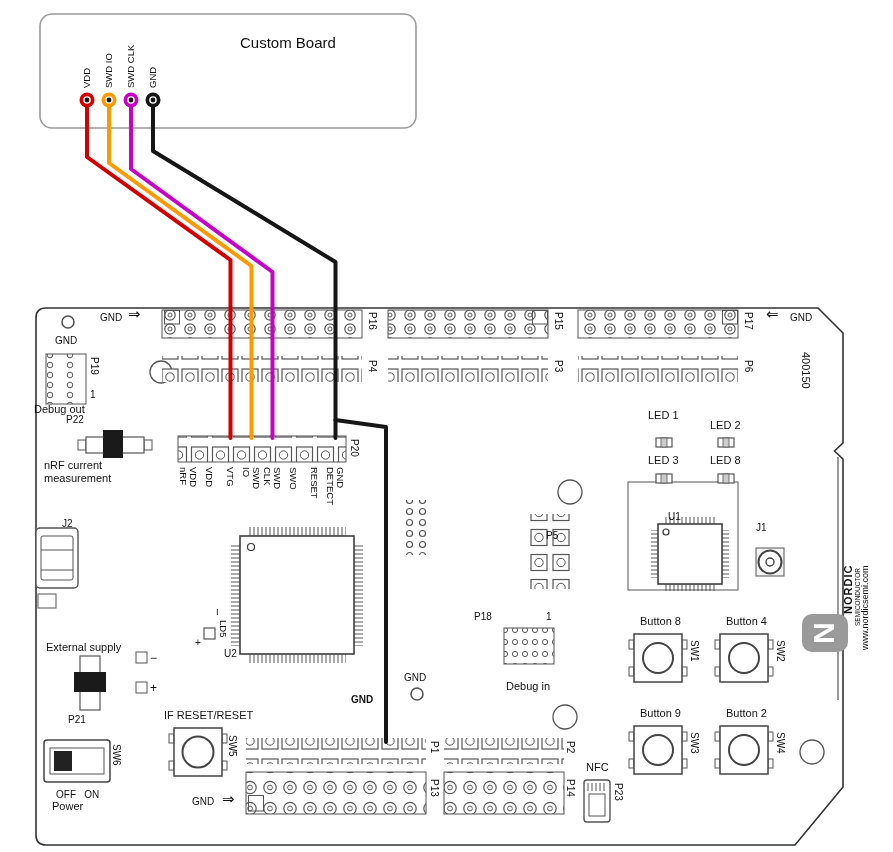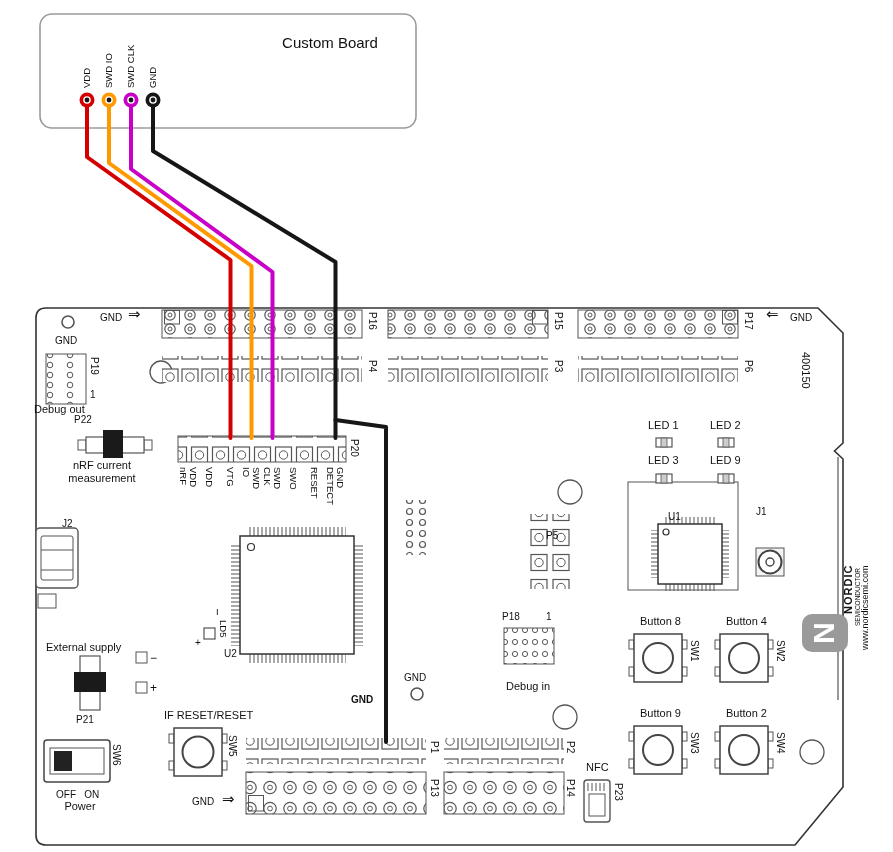--- a/index.html
+++ b/index.html
@@ -3,21 +3,21 @@
 <meta charset="utf-8">
 <style>
 *{box-sizing:border-box}
 body{margin:0;background:#fff;font-family:"Liberation Sans","DejaVu Sans",sans-serif;color:#111}
 .stage{position:relative;width:893px;height:852px;background:#fff;overflow:hidden}
 .gfx{position:absolute;left:0;top:0}
 .lbl{position:absolute;font-size:11px;line-height:13px;white-space:pre;color:#111}
 .s{font-size:10px;line-height:11px}
 .xs{font-size:9.5px;line-height:10px}
 .b{font-weight:bold}
-.c{text-align:center}
+.c{text-align:left}
 .v{transform:rotate(90deg);transform-origin:0 0}
 .vu{transform:rotate(-90deg);transform-origin:0 0}
 .arr{font-size:15px;line-height:15px}
 </style>
 </head>
 <body>
 
 <div class="stage">
 
 <svg class="gfx" width="893" height="852" viewBox="0 0 893 852">
@@ -268,28 +268,28 @@
 <div class="lbl s v" style="left:754px;top:312px">P17</div>
 <div class="lbl s v" style="left:378px;top:360px">P4</div>
 <div class="lbl s v" style="left:564px;top:360px">P3</div>
 <div class="lbl s v" style="left:754px;top:360px">P6</div>
 <div class="lbl v" style="left:812px;top:352px">400150</div>
 
 <div class="lbl s" style="left:55px;top:335px">GND</div>
 <div class="lbl s v" style="left:100px;top:357px">P19</div>
 <div class="lbl s" style="left:90px;top:389px">1</div>
 <div class="lbl" style="left:34px;top:403px">Debug out</div>
-<div class="lbl s" style="left:74px;top:414px">P22</div>
+<div class="lbl s" style="left:66px;top:414px">P22</div>
 <div class="lbl c" style="left:44px;top:459px;width:116px">nRF current
 measurement</div>
 <div class="lbl s" style="left:62px;top:518px">J2</div>
 <div class="lbl" style="left:46px;top:641px">External supply</div>
 <div class="lbl" style="left:150px;top:652px;font-size:12px">−</div>
 <div class="lbl" style="left:150px;top:682px;font-size:12px">+</div>
-<div class="lbl s" style="left:76px;top:714px">P21</div>
+<div class="lbl s" style="left:68px;top:714px">P21</div>
 <div class="lbl s v" style="left:122px;top:744px">SW6</div>
 <div class="lbl s" style="left:56px;top:789px">OFF   ON</div>
 <div class="lbl c" style="left:52px;top:800px;width:56px">Power</div>
 
 <div class="lbl s v" style="left:360px;top:439px">P20</div>
 <div class="lbl xs v" style="left:198px;top:467px">VDD
 nRF</div>
 <div class="lbl xs v" style="left:214px;top:467px">VDD</div>
 <div class="lbl xs v" style="left:235px;top:467px">VTG</div>
 <div class="lbl xs v" style="left:261px;top:467px">SWD
@@ -303,39 +303,39 @@
 
 <div class="lbl" style="left:164px;top:709px">IF RESET/RESET</div>
 <div class="lbl s v" style="left:238px;top:735px">SW5</div>
 <div class="lbl s" style="left:224px;top:648px">U2</div>
 <div class="lbl xs v" style="left:228px;top:620px">LD5</div>
 <div class="lbl xs" style="left:216px;top:607px">I</div>
 <div class="lbl s" style="left:195px;top:637px">+</div>
 <div class="lbl s" style="left:404px;top:672px">GND</div>
 <div class="lbl s b" style="left:351px;top:694px">GND</div>
 <div class="lbl s" style="left:546px;top:530px">P5</div>
-<div class="lbl s" style="left:502px;top:611px">P18</div>
+<div class="lbl s" style="left:474px;top:611px">P18</div>
 <div class="lbl s" style="left:546px;top:611px">1</div>
 <div class="lbl" style="left:506px;top:680px">Debug in</div>
 
 <div class="lbl s" style="left:192px;top:796px">GND</div>
 <div class="lbl arr" style="left:222px;top:791px">⇒</div>
 <div class="lbl s v" style="left:440px;top:741px">P1</div>
 <div class="lbl s v" style="left:576px;top:741px">P2</div>
 <div class="lbl s v" style="left:440px;top:779px">P13</div>
 <div class="lbl s v" style="left:576px;top:779px">P14</div>
 <div class="lbl" style="left:586px;top:761px">NFC</div>
 <div class="lbl s v" style="left:624px;top:783px">P23</div>
 
-<div class="lbl" style="left:648px;top:419px">LED 1</div>
+<div class="lbl" style="left:648px;top:409px">LED 1</div>
 <div class="lbl" style="left:710px;top:419px">LED 2</div>
 <div class="lbl" style="left:648px;top:454px">LED 3</div>
-<div class="lbl" style="left:710px;top:454px">LED 9</div>
+<div class="lbl" style="left:710px;top:454px">LED 8</div>
 <div class="lbl s" style="left:668px;top:511px">U1</div>
-<div class="lbl s" style="left:756px;top:506px">J1</div>
+<div class="lbl s" style="left:756px;top:522px">J1</div>
 <div class="lbl" style="left:640px;top:615px">Button 8</div>
 <div class="lbl" style="left:726px;top:615px">Button 4</div>
 <div class="lbl" style="left:640px;top:707px">Button 9</div>
 <div class="lbl" style="left:726px;top:707px">Button 2</div>
 <div class="lbl s v" style="left:700px;top:640px">SW1</div>
 <div class="lbl s v" style="left:786px;top:640px">SW2</div>
 <div class="lbl s v" style="left:700px;top:732px">SW3</div>
 <div class="lbl s v" style="left:786px;top:732px">SW4</div>
 
 <div class="lbl b vu" style="left:842px;top:614px;letter-spacing:1px">NORDIC</div>

